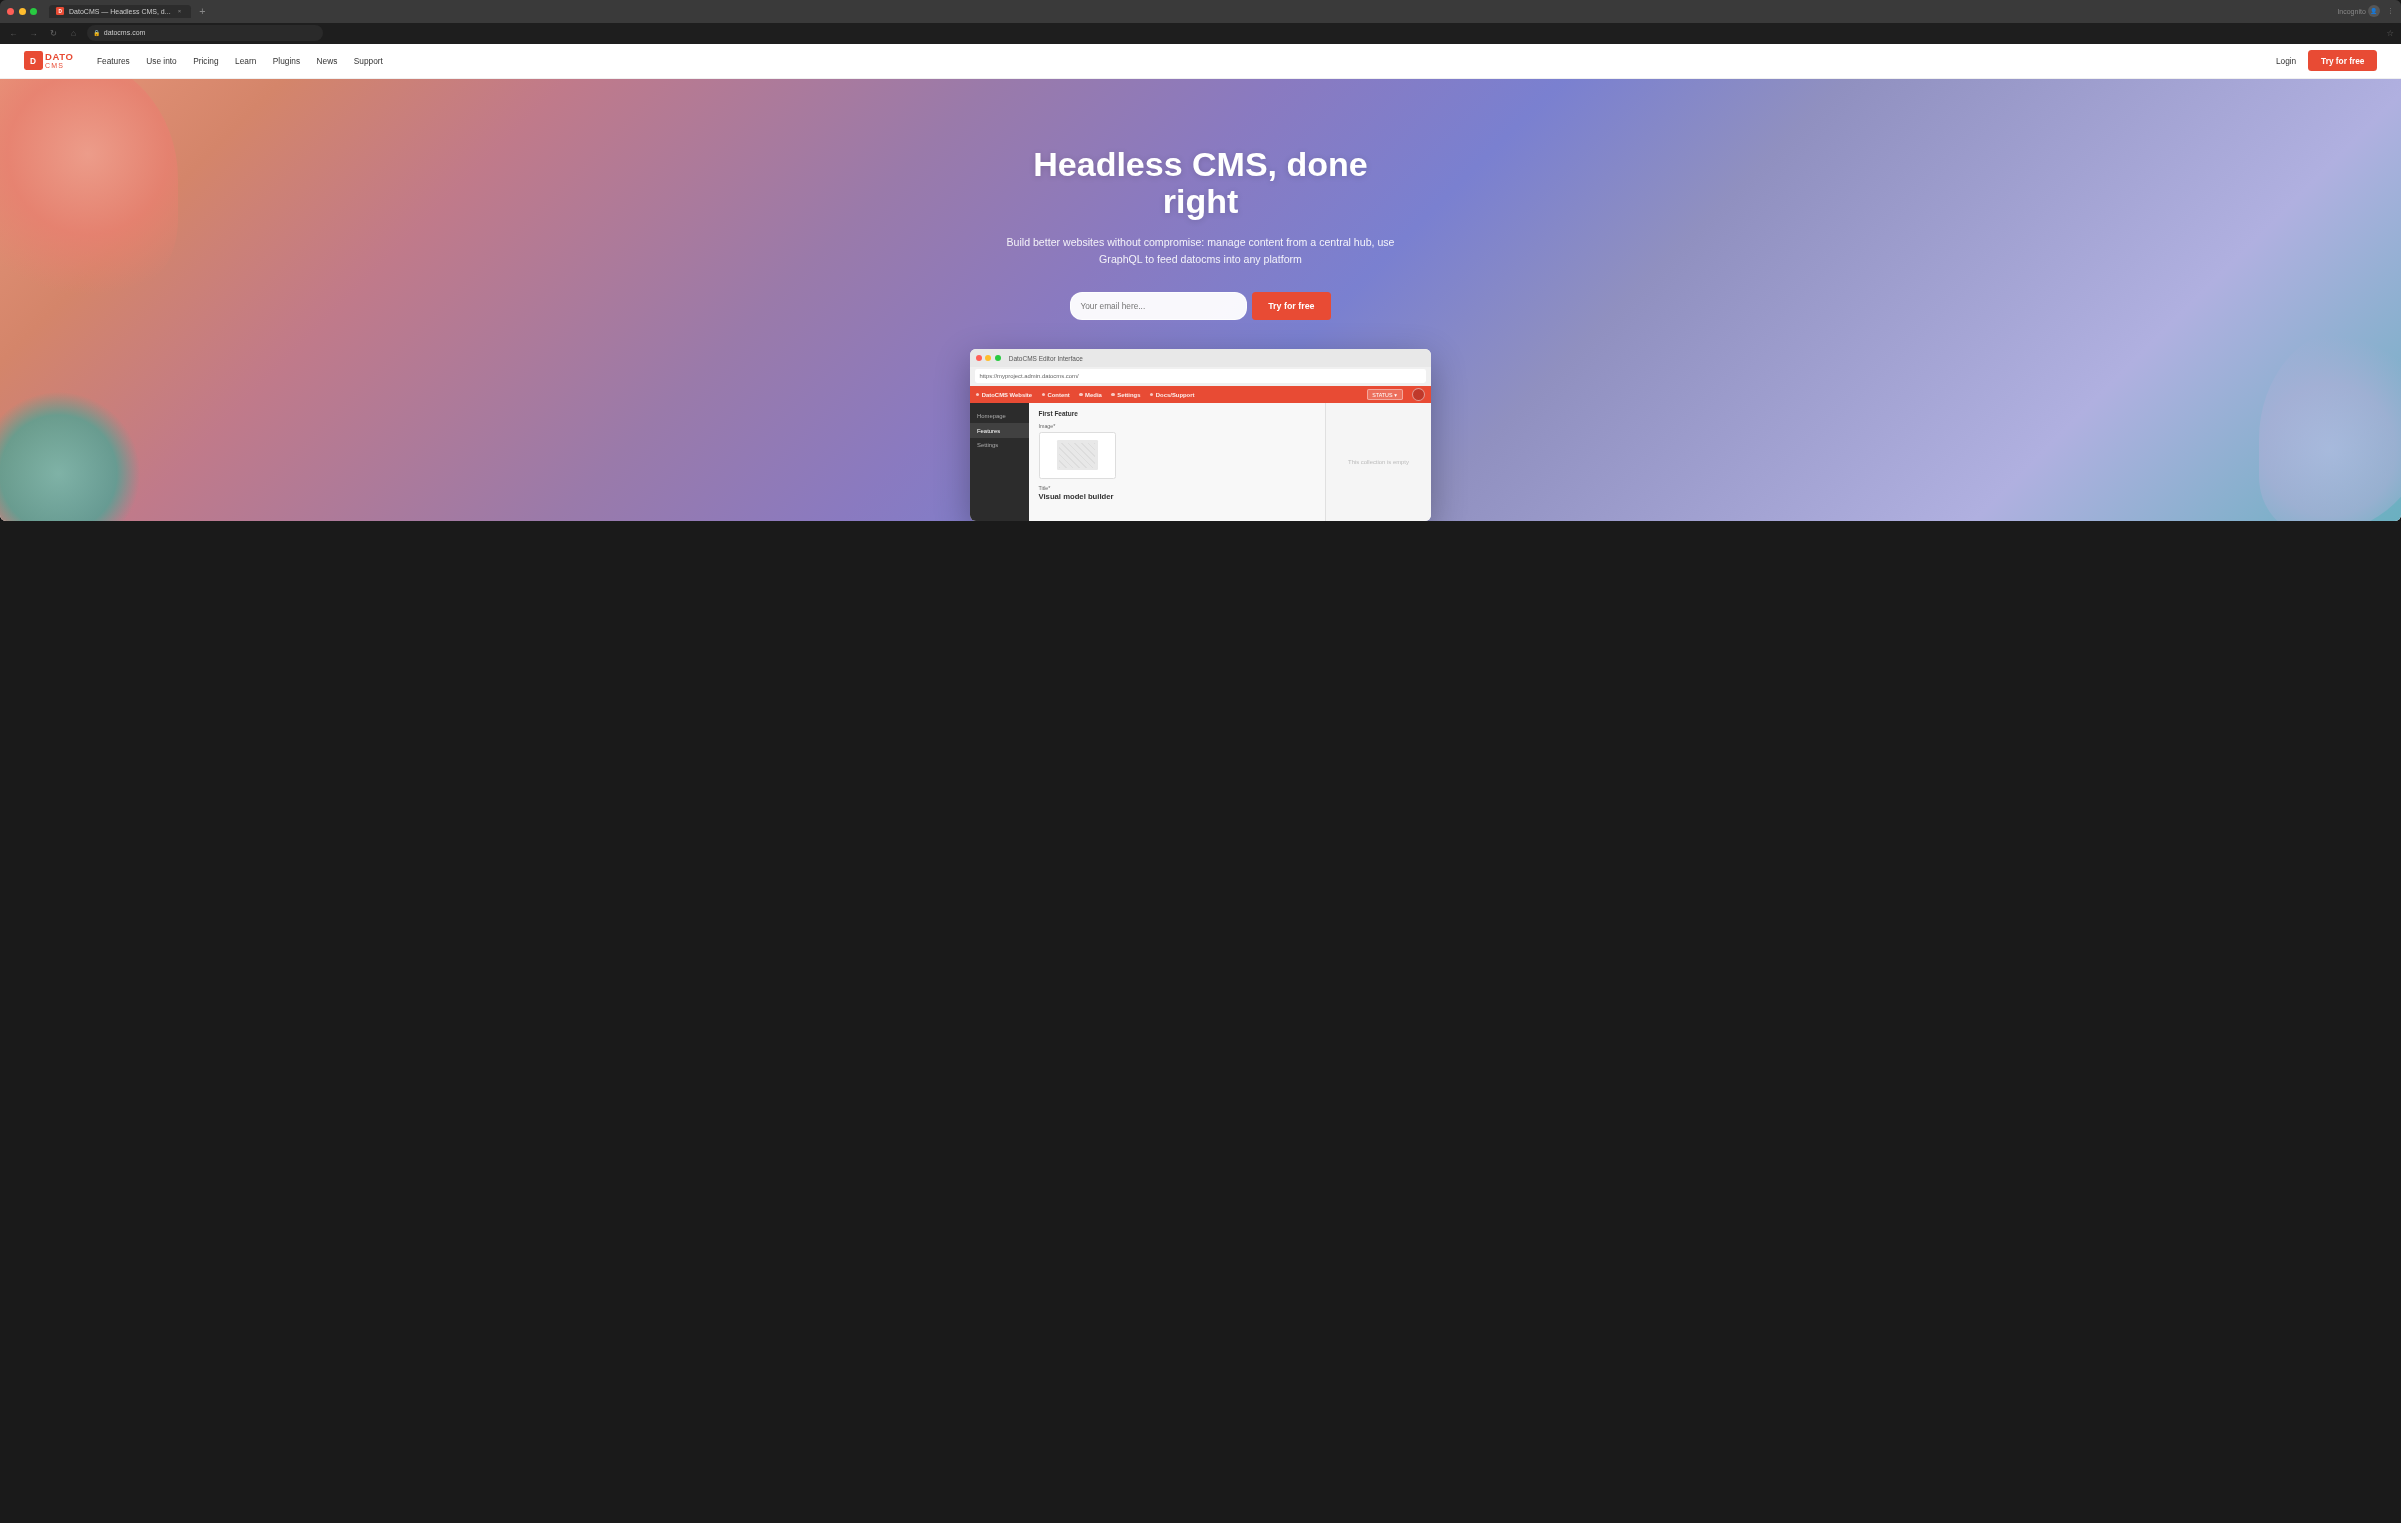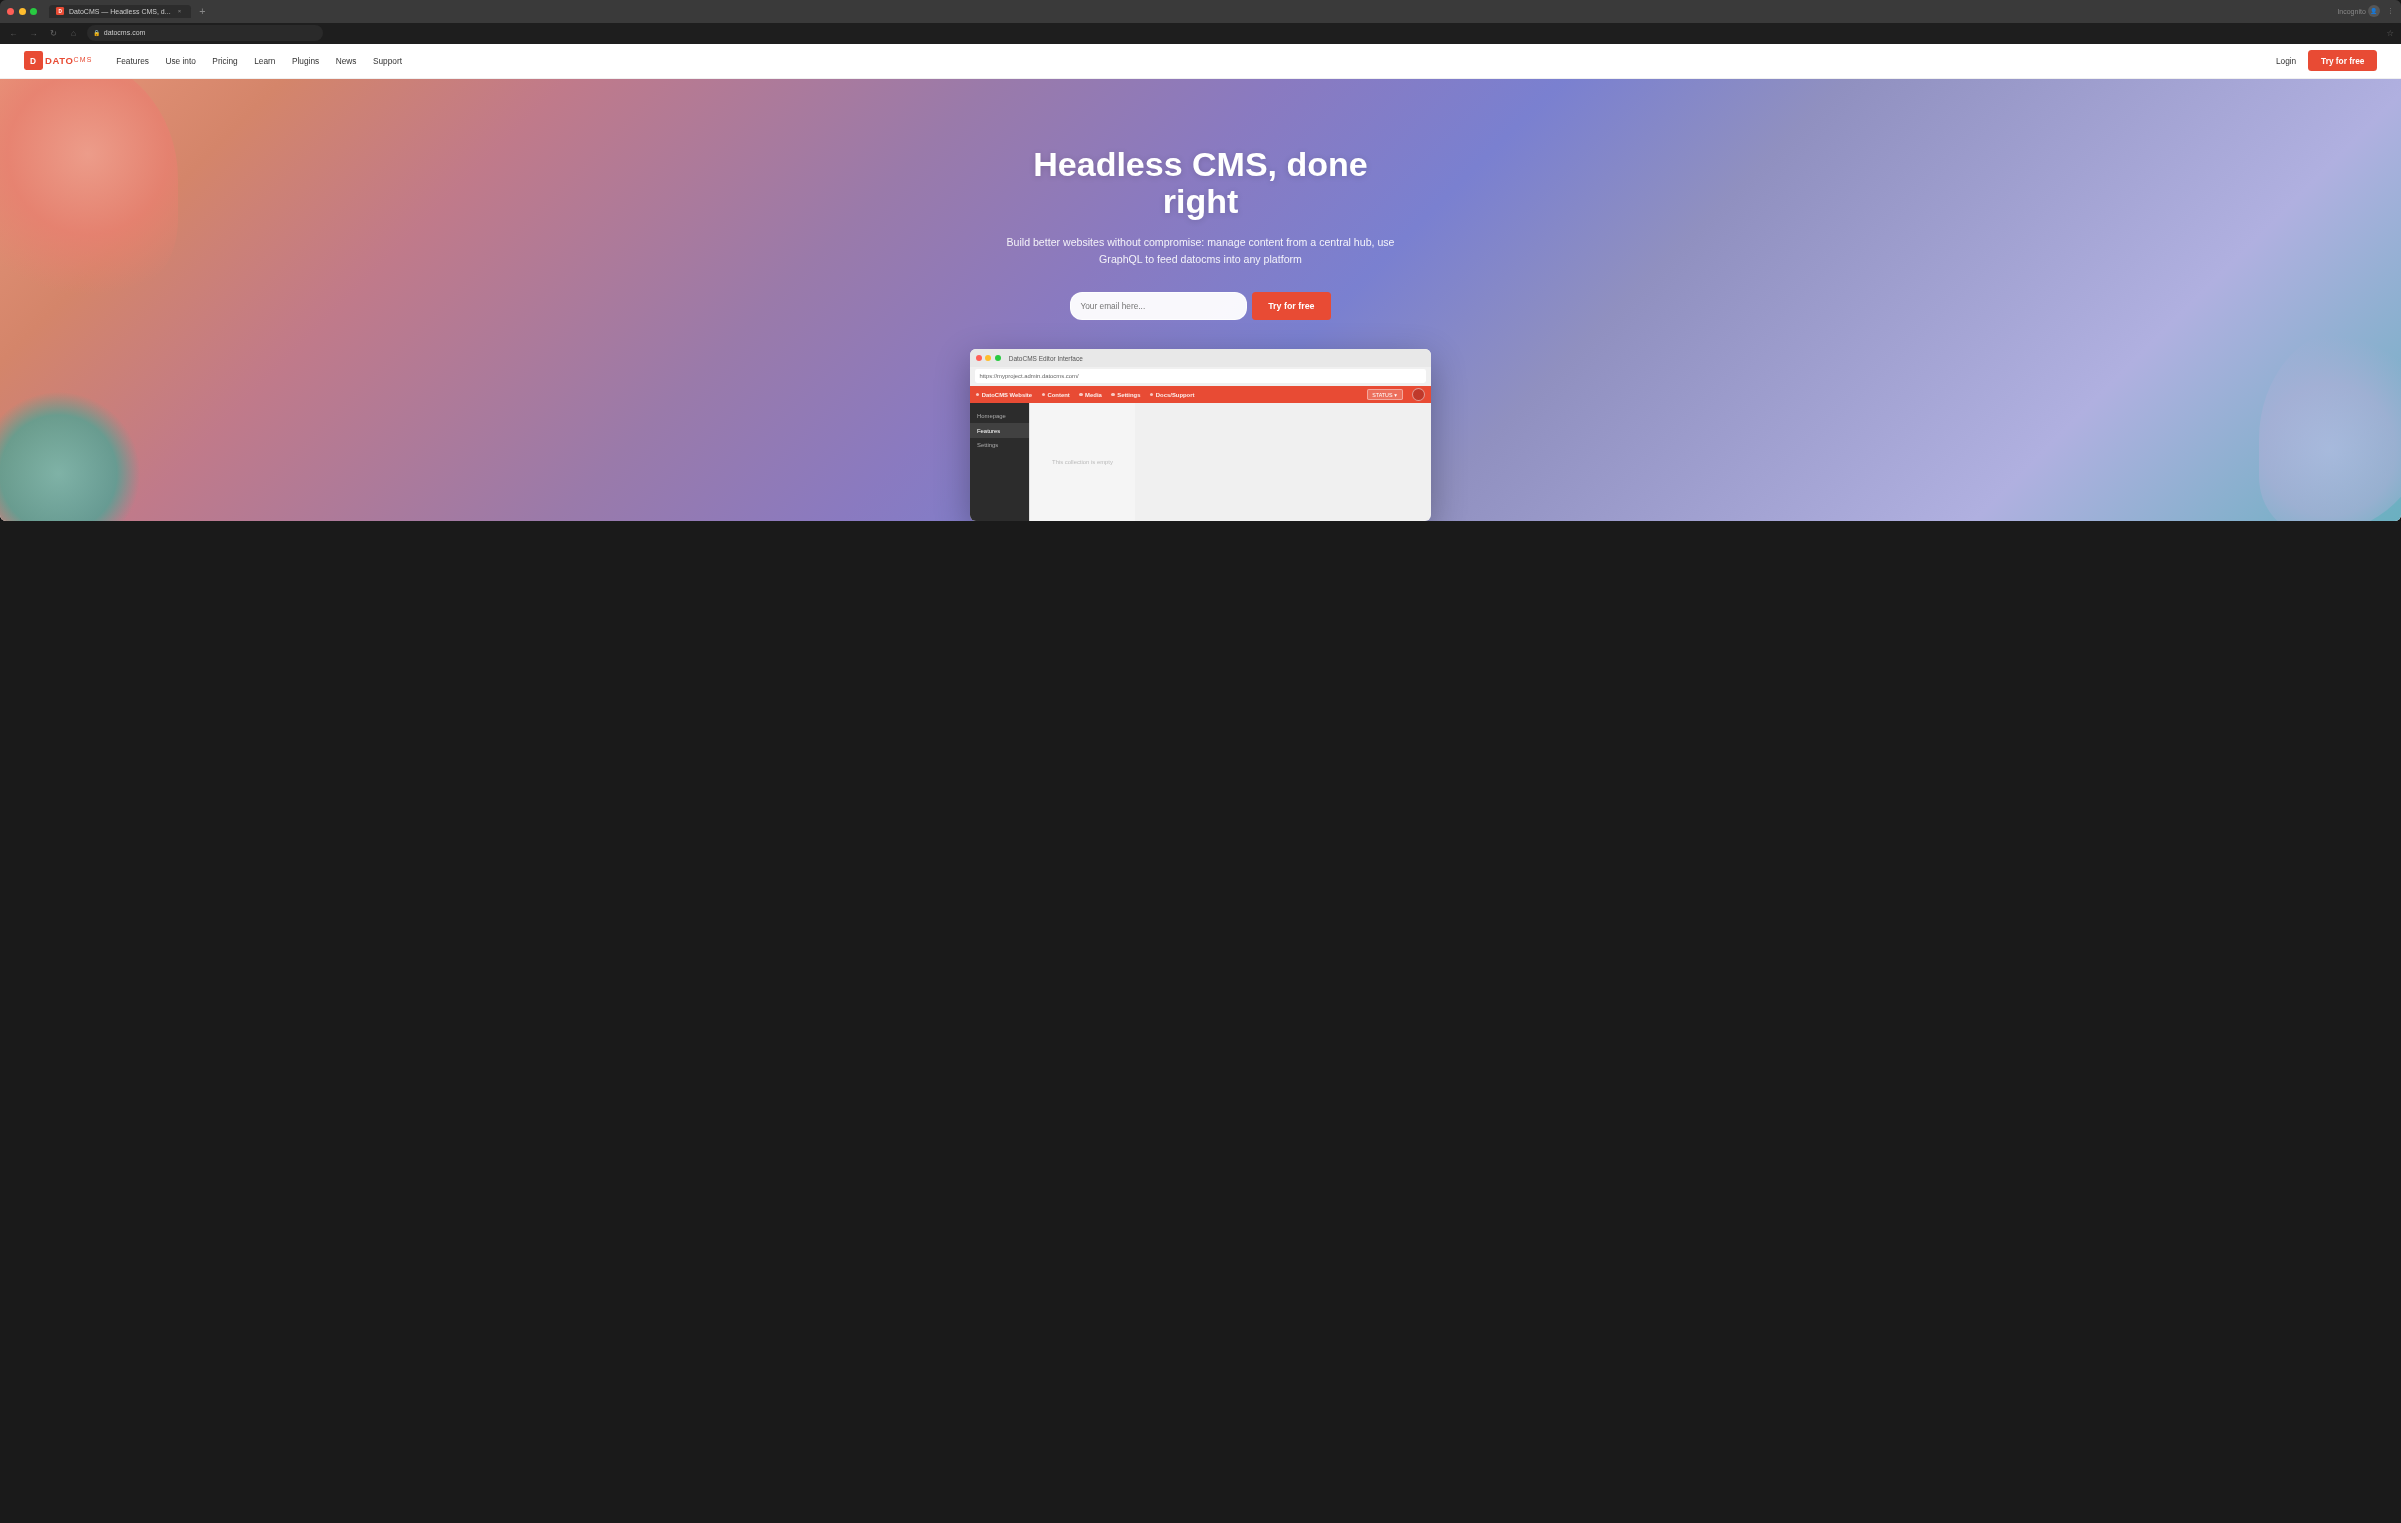--- a/index.html
+++ b/index.html
@@ -164,21 +164,21 @@
       width: 19px; height: 19px;
       background: #e84b34;
       border-radius: 2.4px;
       display: flex; align-items: center; justify-content: center;
       color: white;
       font-size: 8.3px;
       font-weight: bold;
     }
     .logo-text {
       display: flex;
-      flex-direction: row;
+      flex-direction: column;
       line-height: 1;
     }
     .logo-dato {
       font-size: 9.5px;
       font-weight: 700;
       color: #e84b34;
       letter-spacing: 0.6px;
     }
     .logo-cms {
       font-size: 7px;
@@ -594,20 +594,29 @@
             <span>▾</span>
           </div>
           <div class="editor-avatar"></div>
         </div>
         <div class="editor-body">
           <div class="editor-sidebar">
             <div class="editor-sidebar-item">Homepage</div>
             <div class="editor-sidebar-item active">Features</div>
             <div class="editor-sidebar-item">Settings</div>
           </div>
+          <div class="editor-main">
+            <div style="font-size:6.5px; font-weight:700; color:#333; margin-bottom:5.9px;">First Feature</div>
+            <div class="editor-field-label">Image*</div>
+            <div class="editor-image-placeholder">
+              <div class="editor-image-inner"></div>
+            </div>
+            <div class="editor-title-field">Title*</div>
+            <div class="editor-title-value">Visual model builder</div>
+          </div>
           <div style="width:106px; background:#f5f5f5; border-left:0.6px solid #e0e0e0; display:flex; align-items:center; justify-content:center;">
             <span style="font-size:5.9px; color:#bbb;">This collection is empty</span>
           </div>
         </div>
       </div>
     </section>
   </div>
 </div>
 
 

